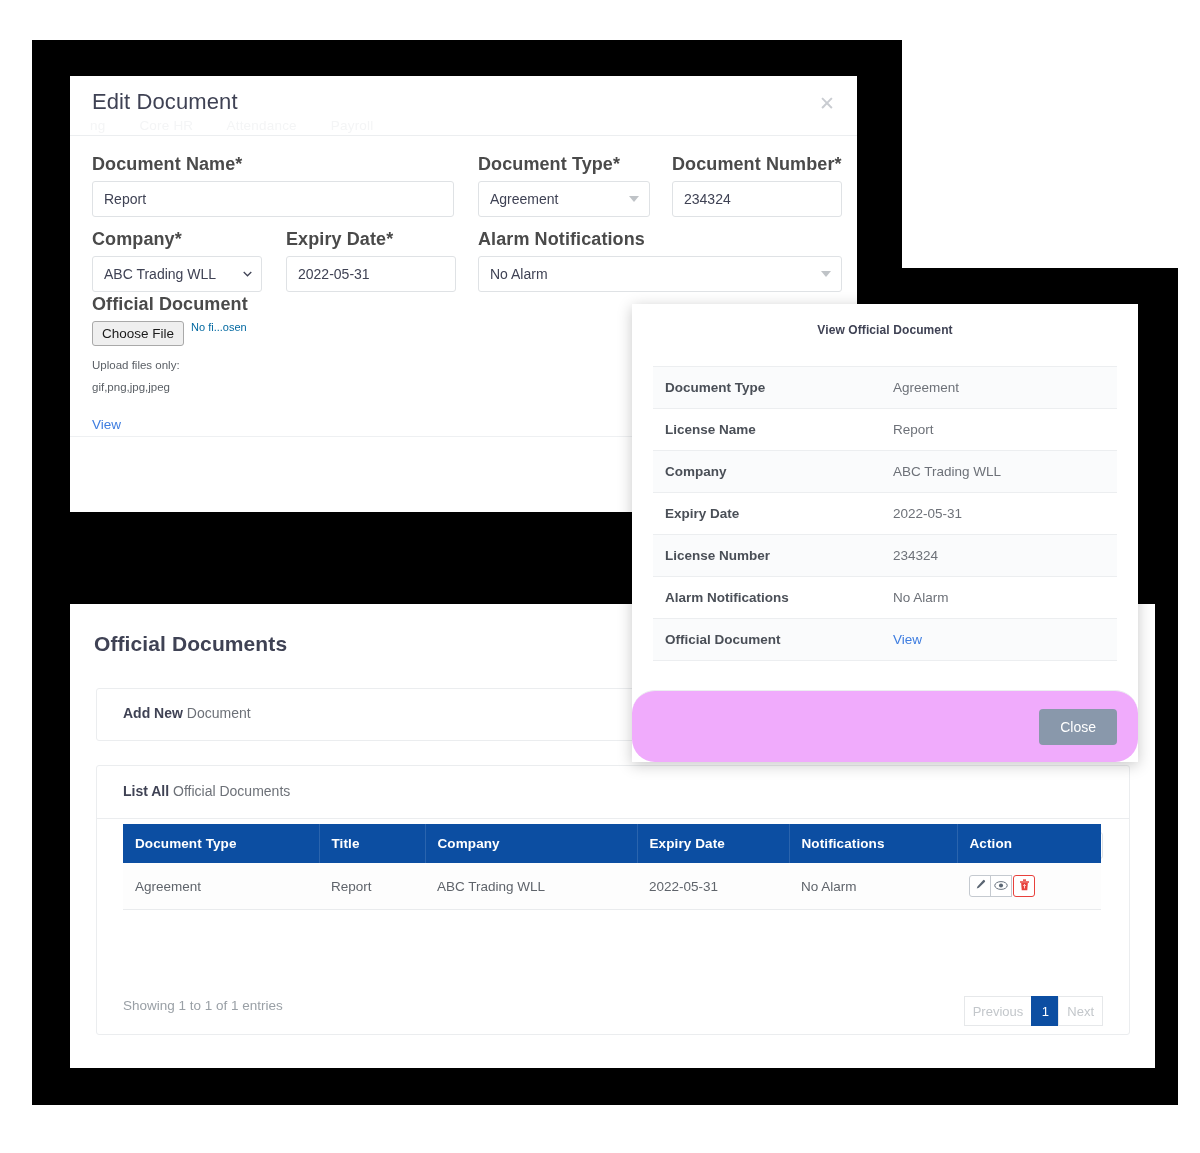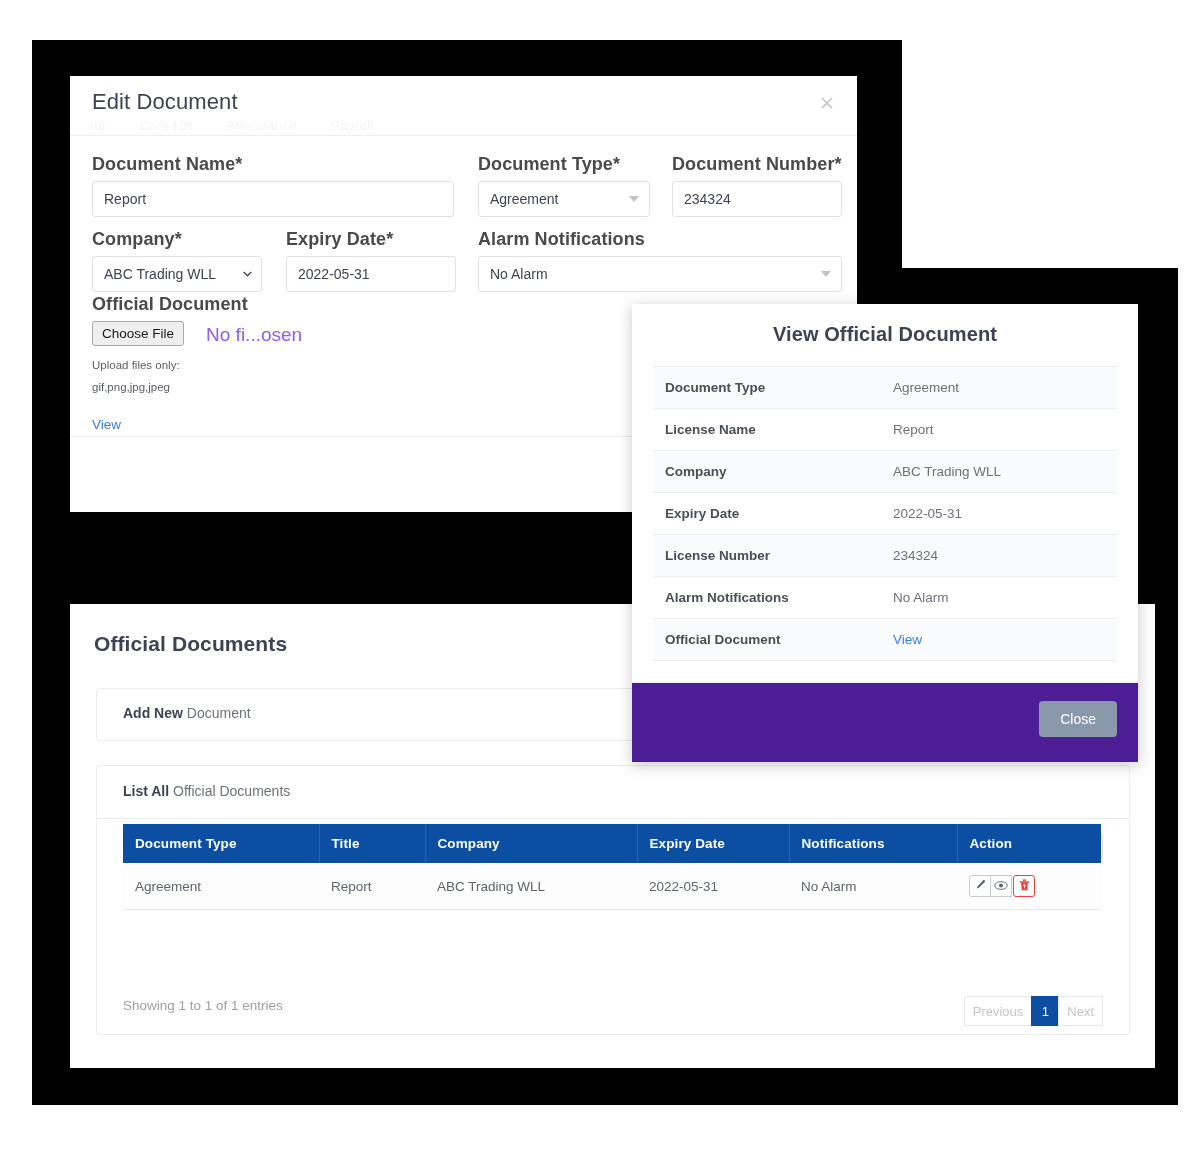--- a/index.html
+++ b/index.html
@@ -79,58 +79,58 @@
   #f-docname  { position: absolute; left: 0;   top: 0; width: 362px; }
   #f-doctype  { position: absolute; left: 386px; top: 0; width: 172px; }
   #f-docnum   { position: absolute; left: 580px; top: 0; width: 170px; }
 
   #row2 { position: absolute; left: 22px; top: 93px; width: 748px; }
   #f-company  { position: absolute; left: 0;   top: 0; width: 170px; }
   #f-expiry   { position: absolute; left: 194px; top: 0; width: 170px; }
   #f-alarm    { position: absolute; left: 386px; top: 0; width: 364px; }
 
   #row3 { position: absolute; left: 22px; top: 158px; width: 500px; }
-  #file-row { display: flex; align-items: flex-end; margin-top: 2px; }
+  #file-row { display: flex; align-items: flex-start; margin-top: 2px; }
   .choose-file-btn {
     background: #efefef; border: 1px solid #a9a9a9; border-radius: 3px;
     padding: 4px 9px; font-size: 13.5px; color: #1a1a1a; cursor: pointer;
     font-family: "Liberation Sans", sans-serif;
   }
-  .file-none { font-size: 19px; color: #8b5cf6; margin-left: 22px; }
+  .file-none { font-size: 11px; color: #0369a1; margin-left: 7px; }
   .upload-note { font-size: 11.5px; color: #5b6066; margin-top: 9px; line-height: 1.9; }
   .view-link {
     display: inline-block; margin-top: 18px; font-size: 13.5px;
     color: #3e7de0; text-decoration: none; cursor: pointer;
   }
 
   #edit-modal-footer {
     position: absolute; left: 0; bottom: 0; width: 100%; height: 76px;
     border-top: 1px solid #eef0f2; background: #fff;
   }
 
   
   #view-modal {
     position: absolute; left: 632px; top: 304px; width: 506px; height: 458px;
     background: #ffffff; z-index: 20; box-shadow: 0 3px 14px rgba(0,0,0,.22);
   }
   #view-modal-header { height: 62px; position: relative; }
   .view-title {
     position: absolute; left: 0; right: 0; top: 19px; text-align: center;
-    font-size: 20px; font-weight: 700; color: #3f4254; letter-spacing: .1px;
+    font-size: 12px; font-weight: 700; color: #3f4254; letter-spacing: .1px;
   }
   #view-table { margin: 0 21px; border-top: 1px solid #eceef0; }
   .vrow { display: flex; height: 42px; align-items: center; border-bottom: 1px solid #eceef0; }
   .vrow.alt { background: #fafbfc; }
   .vrow:last-child { border-bottom: 1px solid #eceef0; }
   .vkey { width: 240px; padding-left: 12px; font-size: 13.5px; font-weight: 700; color: #4a4f57; }
   .vval { flex: 1; font-size: 13.5px; color: #6d7178; }
   .vval a { color: #3e7de0; text-decoration: none; cursor: pointer; }
   #view-modal-footer {
-    position: absolute; left: 0; bottom: 0; width: 100%; height: 80px;
-    border-top: 1px solid #eceef0; background: #4c1d95;
+    position: absolute; left: 0; bottom: 0; width: 100%; height: 72px;
+    border-top: 1px solid #eceef0; background: #f0abfc; border-radius: 23px;
   }
   #close-btn {
     position: absolute; right: 21px; top: 18px;
     background: #8998ab; color: #fff; border: none; border-radius: 4px;
     padding: 10px 21px; font-size: 14px; cursor: pointer;
     font-family: "Liberation Sans", sans-serif; font-weight: 400;
   }
 
   
   #page-card {

